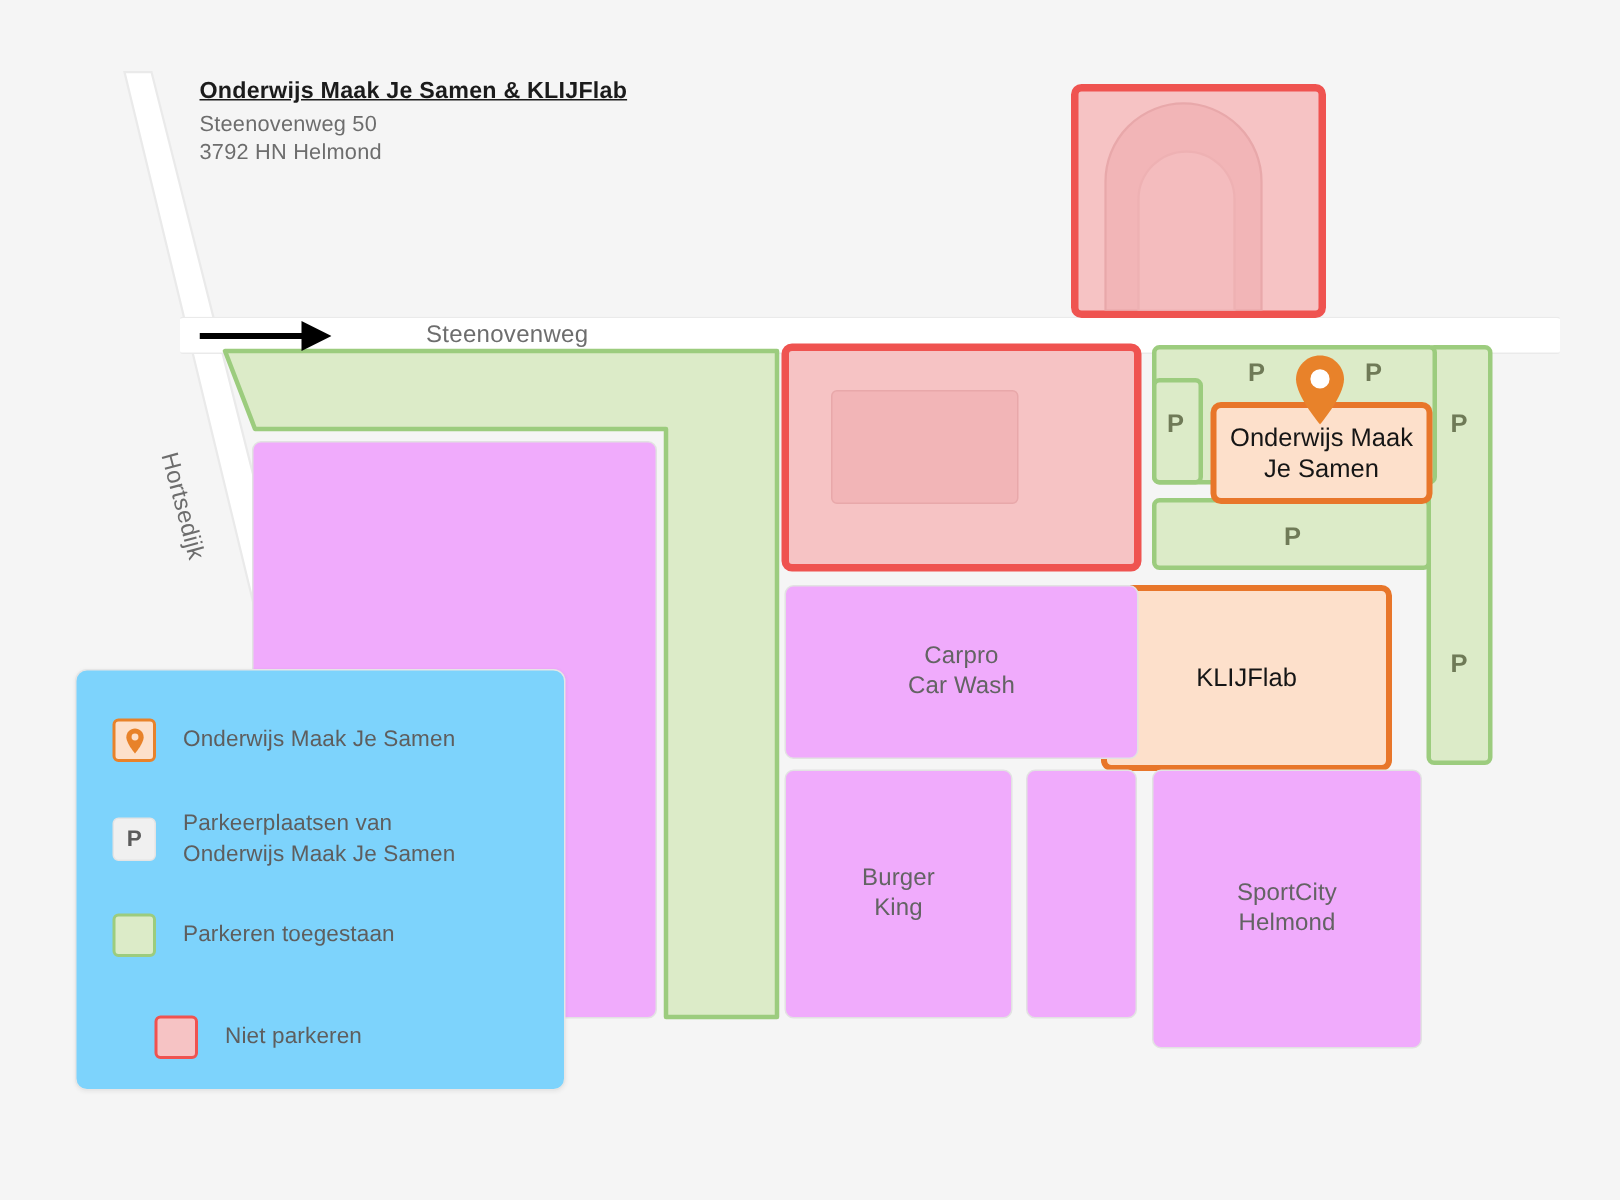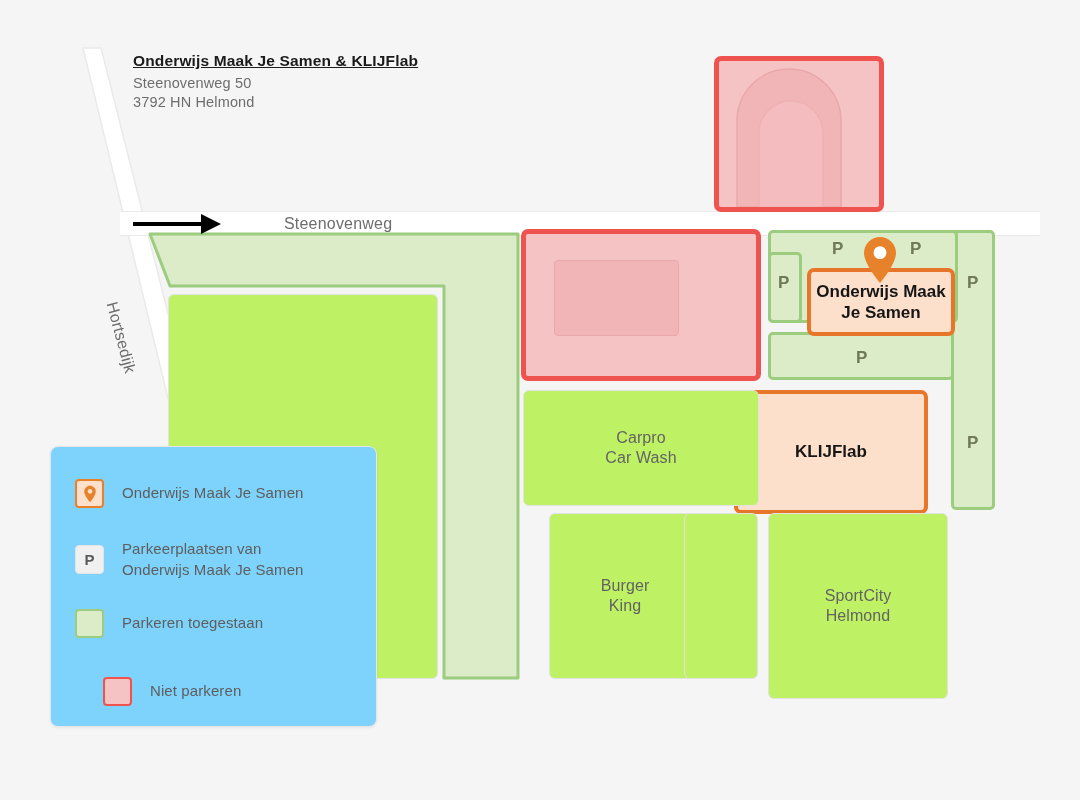--- a/index.html
+++ b/index.html
@@ -9,21 +9,21 @@
     font-family:"Liberation Sans","DejaVu Sans",sans-serif;
     overflow:hidden;
     position:relative;
   }
   #map{position:absolute;inset:0;}
 
   
   .shape{position:absolute;box-sizing:border-box;}
 
   .bldg{
-    background:#bef264;
+    background:#f0abfc;
     border:1.5px solid #e2e2e2;
     border-radius:6px;
     display:flex;align-items:center;justify-content:center;
     text-align:center;
     color:#636363;
     font-size:16px;
     line-height:1.28;
     letter-spacing:.1px;
   }
   .bldg span{display:block;}
@@ -68,21 +68,21 @@
   }
 
   
   .hl{
     background:#fde0cb;
     border:4px solid #e8762a;
     border-radius:7px;
     display:flex;align-items:center;justify-content:center;
     text-align:center;
     color:#161616;
-    font-weight:bold;
+    font-weight:normal;
     font-size:17px;
     line-height:1.25;
   }
 
   
   .pin{position:absolute;width:38px;height:50px;}
 
   
   .arrow{position:absolute;}
 
@@ -178,21 +178,21 @@
 
   <div class="hl" style="position:absolute;left:734px;top:390px;width:186px;height:116px;">
     <span>KLIJFlab</span>
   </div>
 
   <div class="shape bldg" style="left:523px;top:390px;width:236px;height:116px;flex-direction:column;">
     <span>Carpro</span>
     <span>Car Wash</span>
   </div>
 
-  <div class="shape bldg" style="left:549px;top:513px;width:152px;height:166px;flex-direction:column;">
+  <div class="shape bldg" style="left:523px;top:513px;width:152px;height:166px;flex-direction:column;">
     <span>Burger</span>
     <span>King</span>
   </div>
 
   <div class="shape bldg" style="left:684px;top:513px;width:74px;height:166px;">
     <span></span>
   </div>
 
   <div class="shape bldg" style="left:768px;top:513px;width:180px;height:186px;flex-direction:column;">
     <span>SportCity</span>

